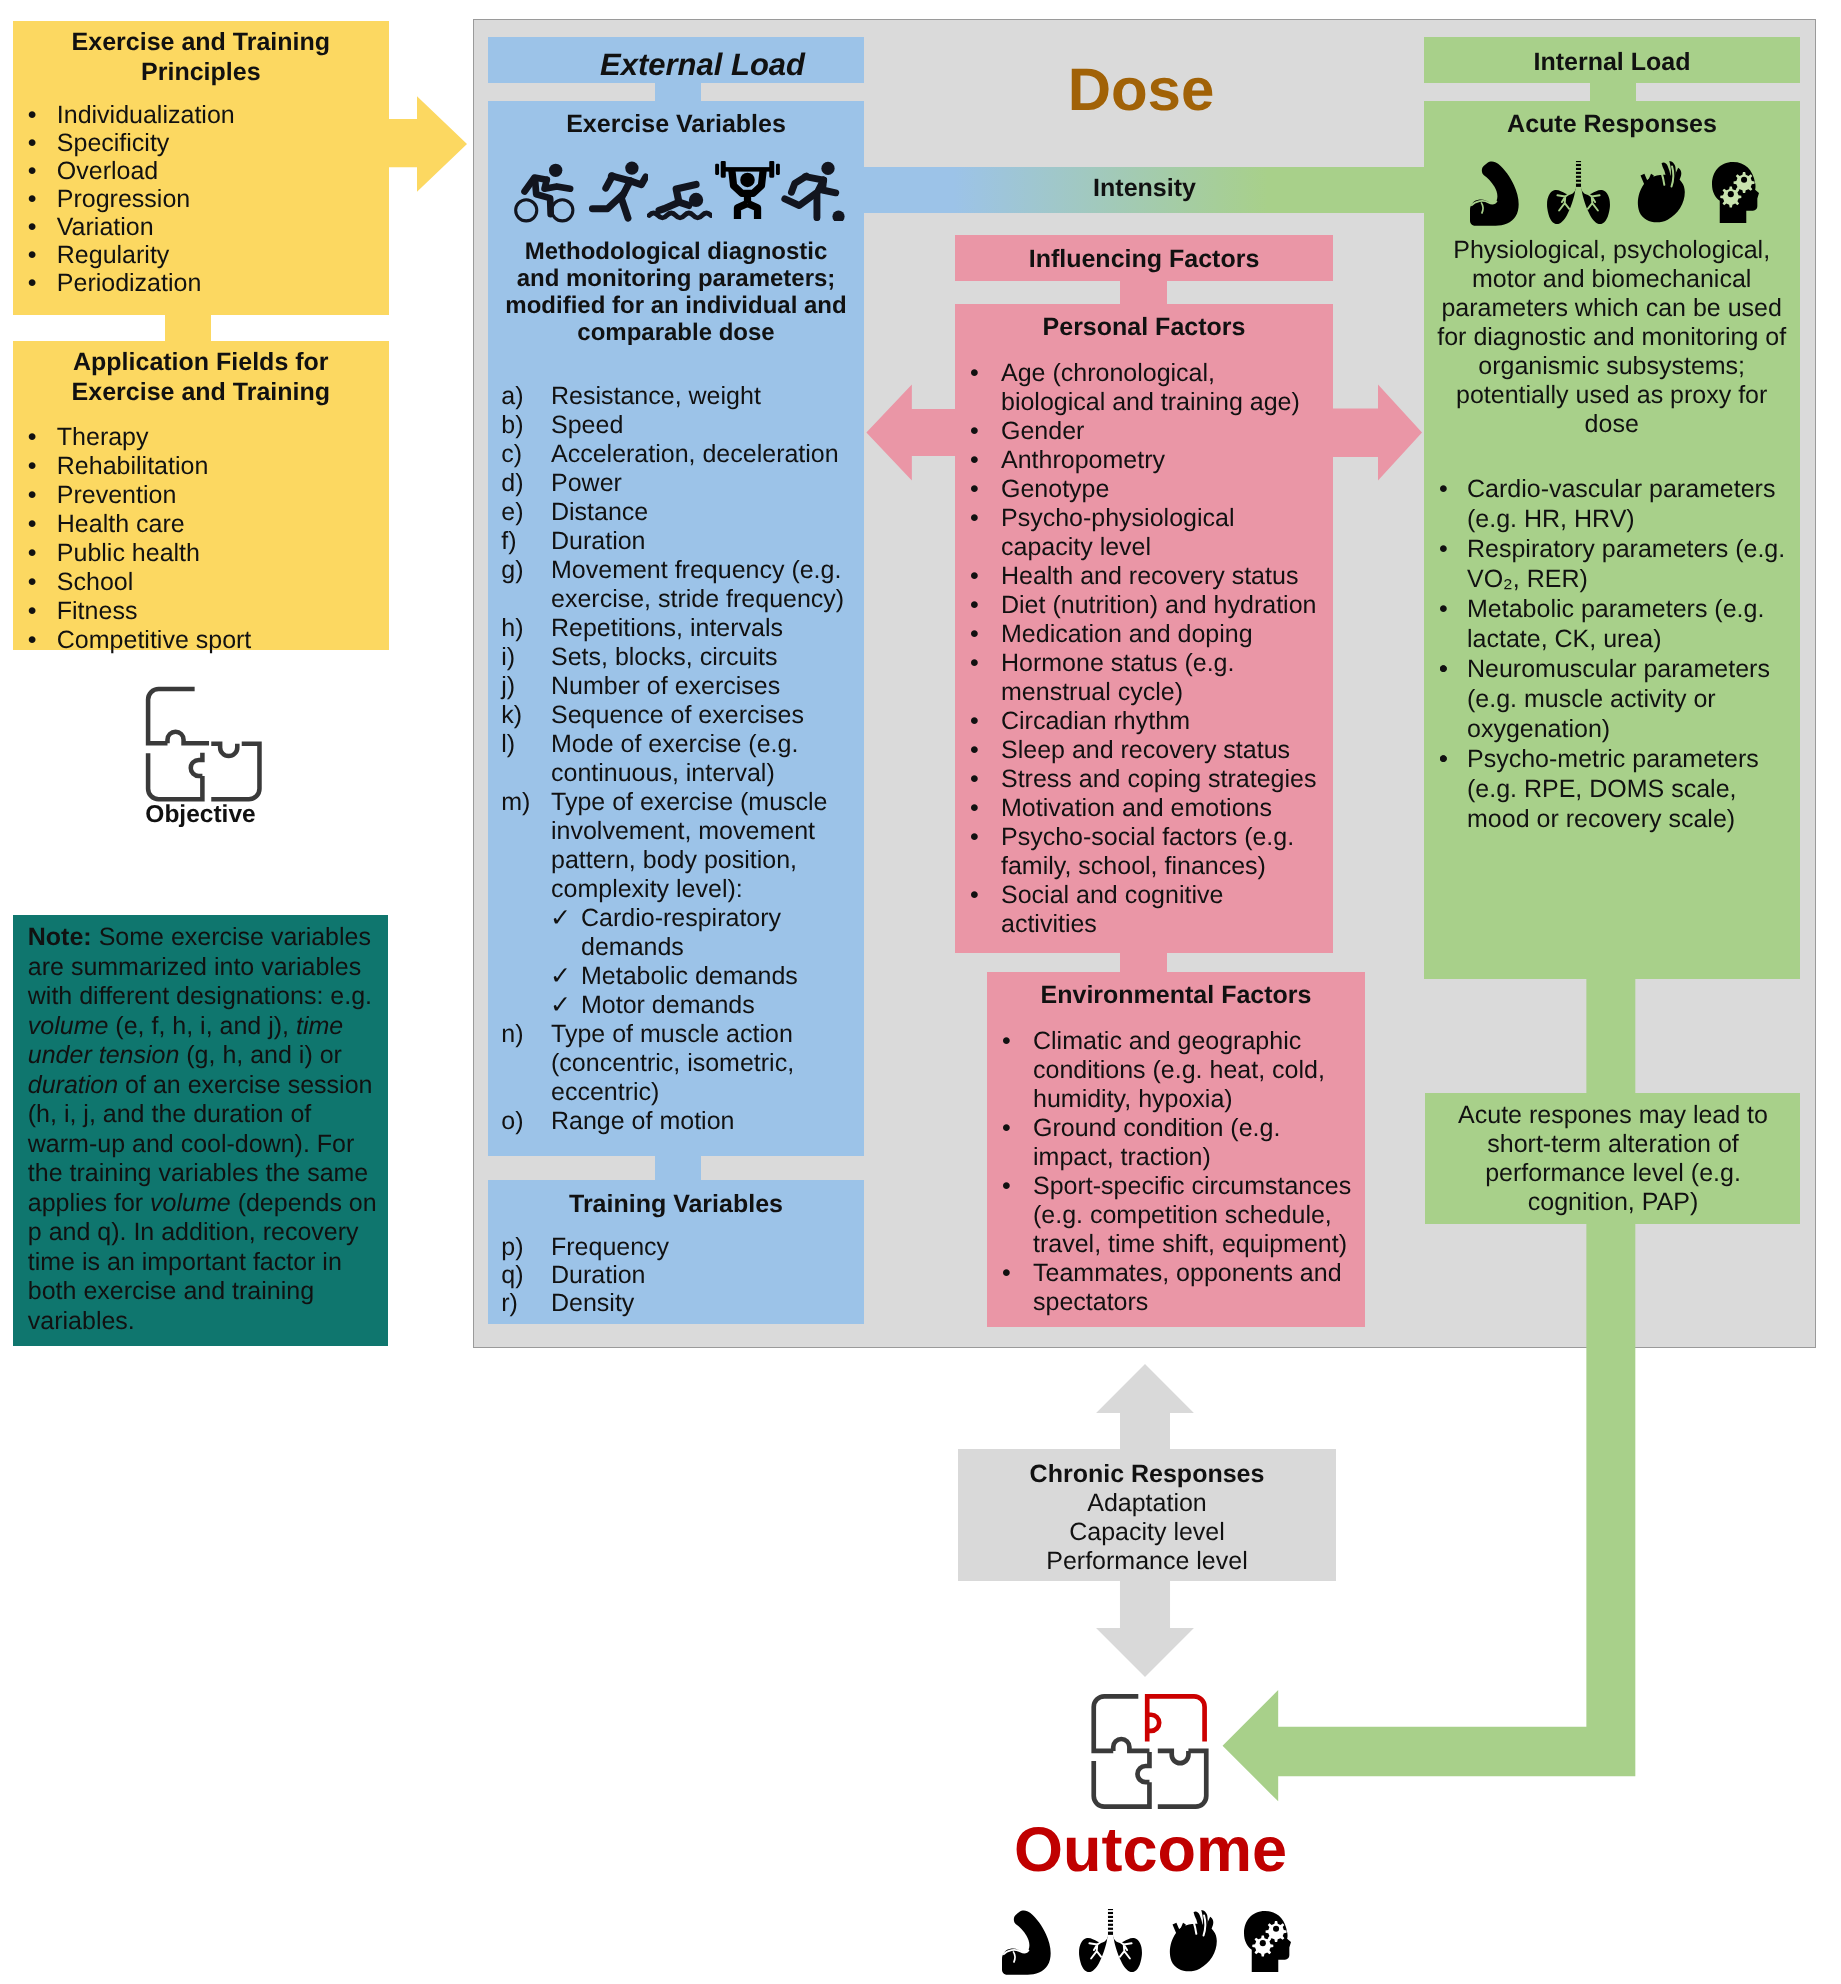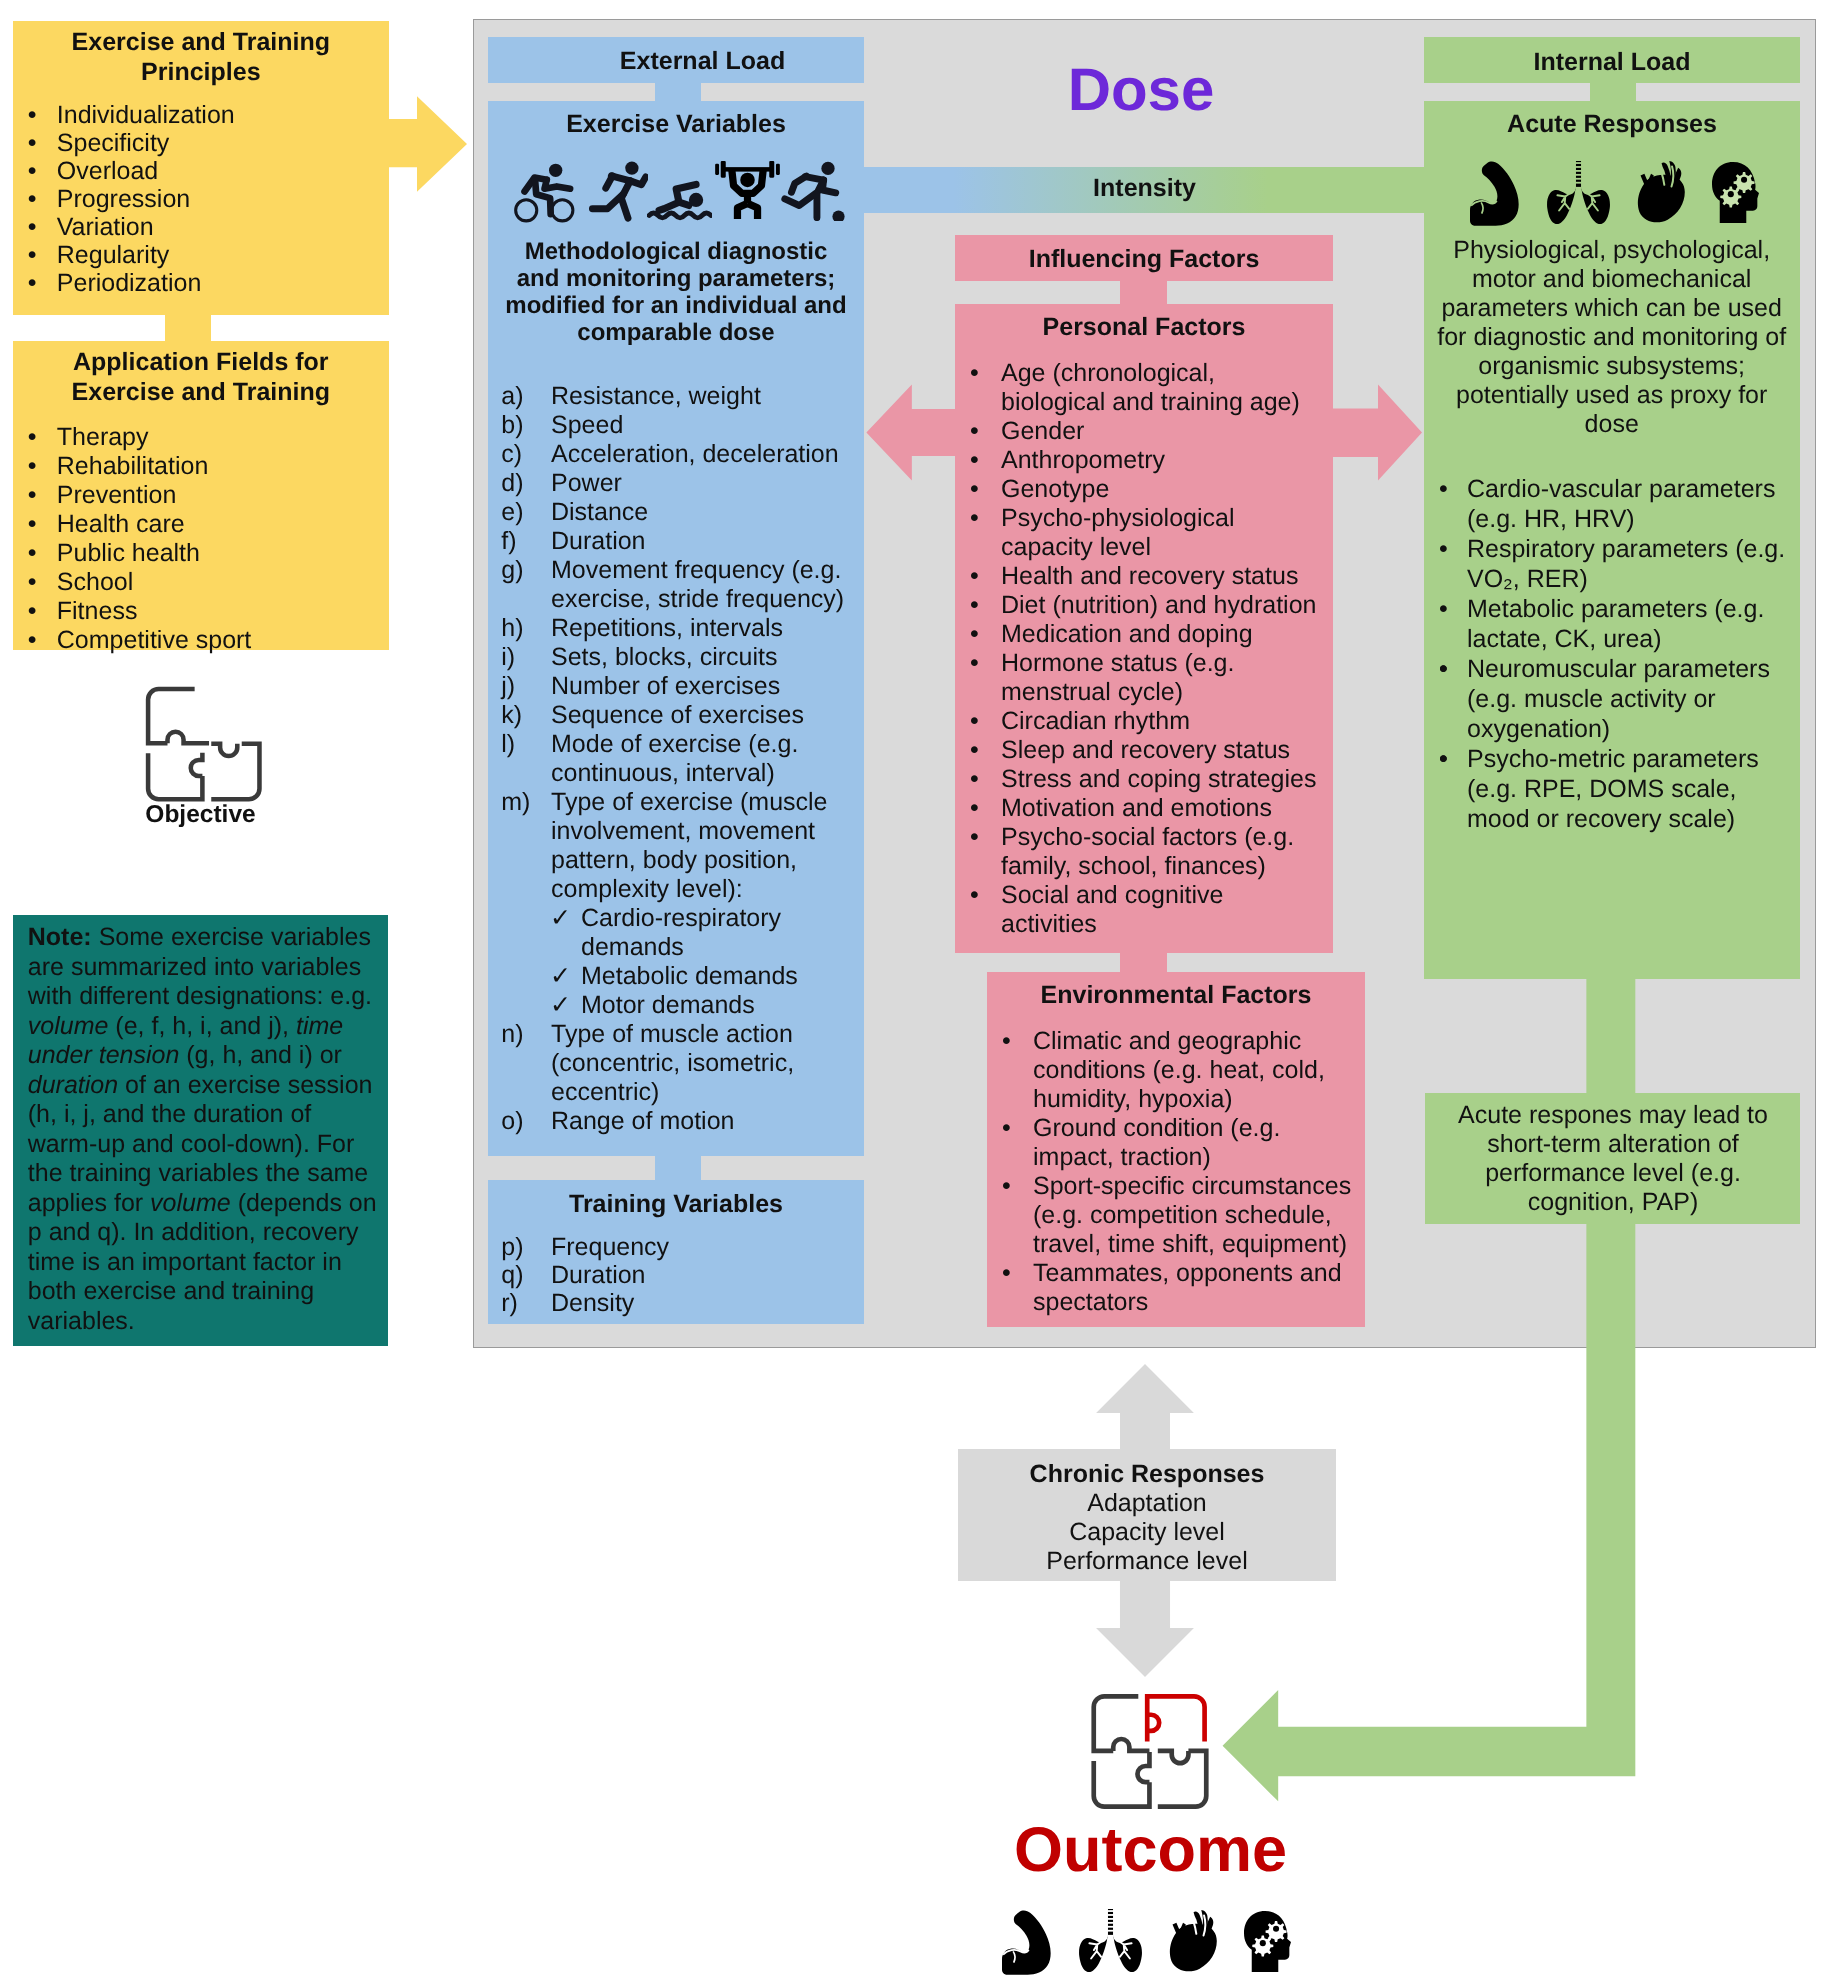--- a/index.html
+++ b/index.html
@@ -78,27 +78,27 @@
 <div class="abs center bold" style="left:67px;top:801px;width:267px;font-size:24.5px;">Objective</div>
 
 <div class="abs" style="left:13.3px;top:915px;width:375px;height:431px;background:#0f766e;">
   <div style="position:absolute;left:14.5px;top:8.3px;width:353px;font-size:25px;line-height:29.5px;">
     <span class="bold">Note:</span><span><span> Some exercise variables are summarized into variables with different designations: e.g. </span><span style="font-style: italic;">volume</span><span> (e, f, h, i, and j), </span><span style="font-style: italic;">time under tension</span><span> (g, h, and i) or </span><span style="font-style: italic;">duration</span><span> of an exercise session (h, i, j, and the duration of warm-up and cool-down). For the training variables the same applies for </span><span style="font-style: italic;">volume</span><span> (depends on p and q). In addition, recovery time is an important factor in both exercise and training variables.</span></span>
   </div>
 </div>
 
 <div class="abs" style="left:473px;top:19px;width:1343px;height:1329px;background:#DADADA;border:1.7px solid #9A9A9A;"></div>
 
-<div class="abs center bold" style="left:941px;top:59px;width:400px;font-size:60px;line-height:61px;color:#6d28d9;">Dose</div>
+<div class="abs center bold" style="left:941px;top:59px;width:400px;font-size:60px;line-height:61px;color:#a16207;">Dose</div>
 
 <div class="abs" style="left:864px;top:167px;width:561px;height:46px;background:linear-gradient(to right,#9CC3E8 0%,#9CC3E8 16%,#A8D08A 72%,#A8D08A 100%);"></div>
 <div class="abs center bold" style="left:864px;top:174px;width:561px;font-size:25px;">Intensity</div>
 
 <div class="abs" style="left:488px;top:37px;width:376px;height:46px;background:#9CC3E8;"></div>
-<div class="abs center bold" style="left:488px;top:47px;width:429px;font-size:25px;">External Load</div>
+<div class="abs center bold" style="left:488px;top:47px;width:429px;font-size:31px;font-style:italic;">External Load</div>
 <div class="abs" style="left:655px;top:82px;width:46px;height:20px;background:#9CC3E8;"></div>
 
 <div class="abs" style="left:488px;top:101px;width:376px;height:1055px;background:#9CC3E8;">
   <div class="center bold" style="position:absolute;left:0;top:9px;width:376px;font-size:25px;line-height:29.5px;">Exercise Variables</div>
   <div style="position:absolute;left:0;top:0;width:376px;height:0;">
     <svg class="abs" style="left:20.6px;top:58px;width:70px;height:66px;" viewBox="0 0 126 118">
       <circle cx="84" cy="20" r="12" fill="#12151f"></circle>
       <g fill="none" stroke="#12151f" stroke-width="12" stroke-linecap="round" stroke-linejoin="round">
         <path d="M28,58 L46,33 L68,37"></path>
         <path d="M68,37 L64,53 L86,49 L110,53"></path>

